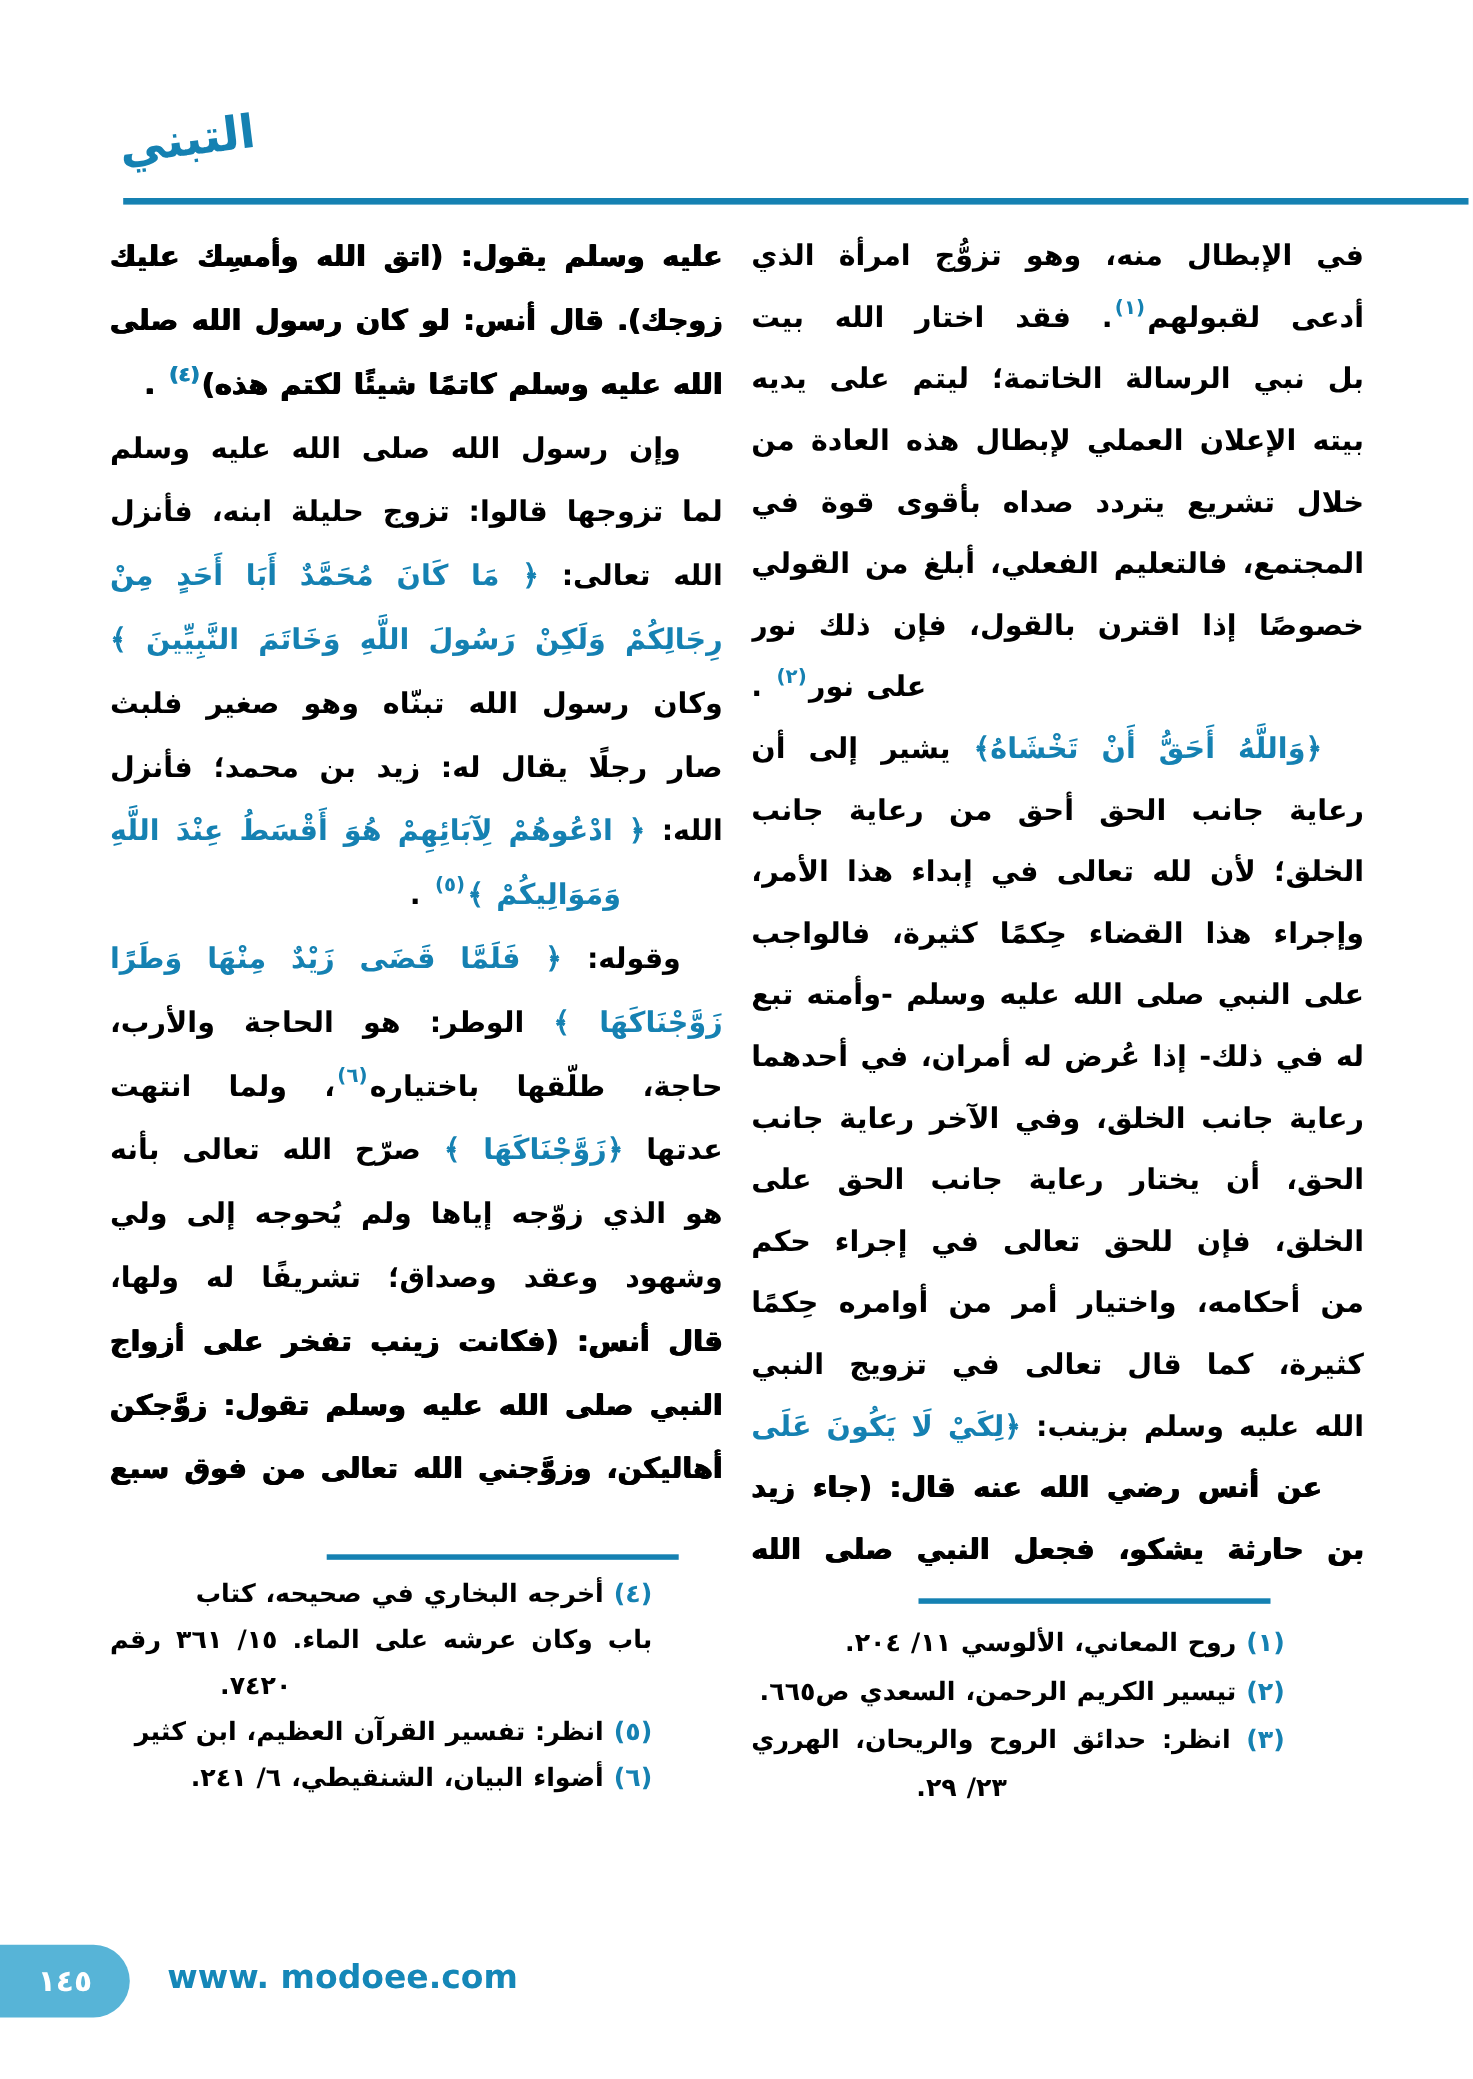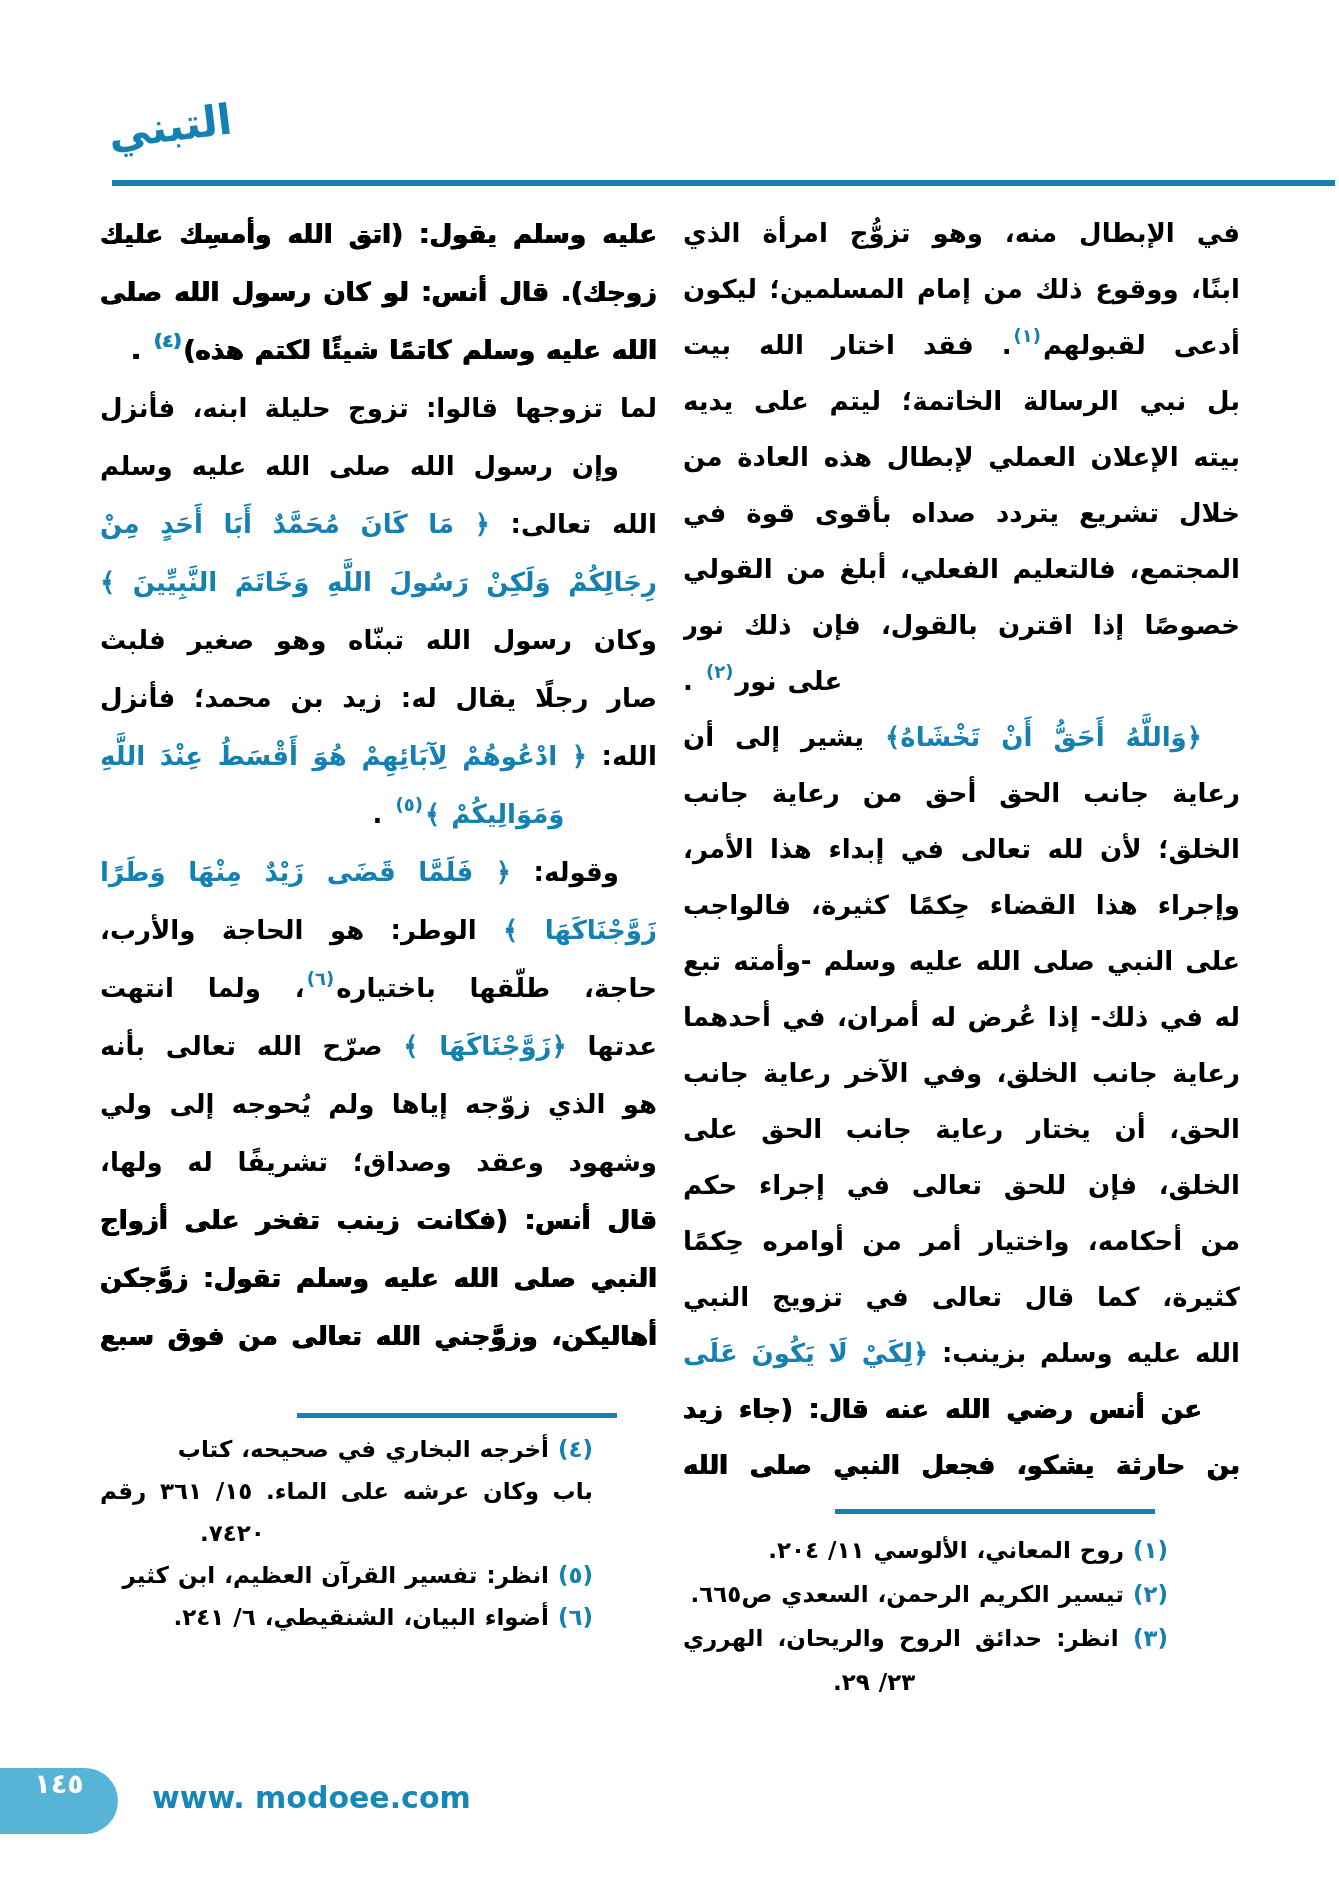--- a/index.html
+++ b/index.html
@@ -57,40 +57,39 @@
     word-spacing:1px;
   }
   .col-right .fn{line-height:44px;height:44px;padding-right:72px;}
   .col-left  .fn{line-height:42px;height:42px;padding-right:64px;}
   .m{color:var(--accent);}
   .page-tab{
     position:absolute;left:0;top:1768px;
     width:118px;height:66px;
     background:var(--tab);
     border-radius:0 34px 34px 0;
-    display:flex;justify-content:center;
+    display:flex;align-items:center;justify-content:center;
   }
   .page-num{color:#ffffff;font-size:27px;font-weight:700;letter-spacing:4px;}
   .site-url{
     position:absolute;left:152px;top:1780px;
     direction:ltr;
     color:var(--url);
     font-size:30px;font-weight:700;
   }
 </style>
 </head>
 <body>
 
 <div class="page" style="--accent: #1581b2; --tab: #57b4d7; --url: #1587b8; --text: #000000;">
   <div class="title">التبني</div>
   <div class="rule"></div>
 
   <div class="col col-right" id="col-right">
       <div class="ln j"><span>في الإبطال منه، وهو تزوُّج امرأة الذي يدعى</span></div>
-      <div class="ln j"><span>ابنًا، ووقوع ذلك من إمام المسلمين؛ ليكون</span></div>
       <div class="ln j"><span>أدعى لقبولهم</span><span class="r">(١)</span><span>. فقد اختار الله بيت النبوة،</span></div>
       <div class="ln j"><span>بل نبي الرسالة الخاتمة؛ ليتم على يديه وفي</span></div>
       <div class="ln j"><span>بيته الإعلان العملي لإبطال هذه العادة من</span></div>
       <div class="ln j"><span>خلال تشريع يتردد صداه بأقوى قوة في</span></div>
       <div class="ln j"><span>المجتمع، فالتعليم الفعلي، أبلغ من القولي</span></div>
       <div class="ln j"><span>خصوصًا إذا اقترن بالقول، فإن ذلك نور</span></div>
       <div class="ln al"><span>على نور</span><span class="r">(٢)</span><span> .</span></div>
       <div class="ln j ind"><span class="q">﴿وَاللَّهُ أَحَقُّ أَنْ تَخْشَاهُ﴾</span><span> يشير  إلى  أن</span></div>
       <div class="ln j"><span>رعاية جانب الحق أحق من رعاية جانب</span></div>
       <div class="ln j"><span>الخلق؛ لأن لله تعالى في إبداء هذا الأمر،</span></div>
@@ -108,22 +107,22 @@
       <div class="fn-rule"></div>
       <div class="fn ar"><span class="m">(١) </span><span>روح المعاني، الألوسي ١١/ ٢٠٤.</span></div>
       <div class="fn ar"><span class="m">(٢) </span><span>تيسير الكريم الرحمن، السعدي ص٦٦٥.</span></div>
       <div class="fn j"><span class="m">(٣) </span><span>انظر:  حدائق  الروح  والريحان،  الهرري</span></div>
       <div class="fn al" style="padding-left: 150px;"><span>٢٣/ ٢٩.</span></div>
     </div>
   <div class="col col-left" id="col-left">
       <div class="ln j b"><span>عليه وسلم يقول: (اتق الله وأمسِك عليك</span></div>
       <div class="ln j b"><span>زوجك). قال أنس: لو كان رسول الله صلى</span></div>
       <div class="ln ar b"><span>الله عليه وسلم كاتمًا شيئًا لكتم هذه)</span><span class="r">(٤)</span><span> .</span></div>
+      <div class="ln j ind"><span>وإن رسول الله صلى الله عليه وسلم</span></div>
       <div class="ln j"><span>لما تزوجها قالوا: تزوج حليلة ابنه، فأنزل</span></div>
-      <div class="ln j ind"><span>وإن رسول الله صلى الله عليه وسلم</span></div>
       <div class="ln j"><span>الله  تعالى: </span><span class="q">﴿ مَا كَانَ مُحَمَّدٌ أَبَا أَحَدٍ مِنْ</span></div>
       <div class="ln j"><span class="q">رِجَالِكُمْ وَلَكِنْ رَسُولَ اللَّهِ وَخَاتَمَ النَّبِيِّينَ ﴾</span></div>
       <div class="ln j"><span>وكان رسول الله تبنّاه وهو صغير فلبث حتى</span></div>
       <div class="ln j"><span>صار رجلًا يقال له: زيد بن محمد؛ فأنزل</span></div>
       <div class="ln j"><span>الله: </span><span class="q">﴿ ادْعُوهُمْ لِآبَائِهِمْ هُوَ أَقْسَطُ عِنْدَ اللَّهِ</span></div>
       <div class="ln ac" style="padding-left: 180px;"><span class="q">وَمَوَالِيكُمْ ﴾</span><span class="r">(٥)</span><span> .</span></div>
       <div class="ln j ind"><span>وقوله: </span><span class="q">﴿ فَلَمَّا قَضَى زَيْدٌ مِنْهَا وَطَرًا</span></div>
       <div class="ln j"><span class="q">زَوَّجْنَاكَهَا ﴾</span><span> الوطر: هو الحاجة والأرب،</span></div>
       <div class="ln j"><span>حاجة،  طلّقها  باختياره</span><span class="r">(٦)</span><span>،  ولما  انتهت</span></div>
       <div class="ln j"><span>عدتها </span><span class="q">﴿زَوَّجْنَاكَهَا ﴾</span><span> صرّح الله تعالى بأنه</span></div>

